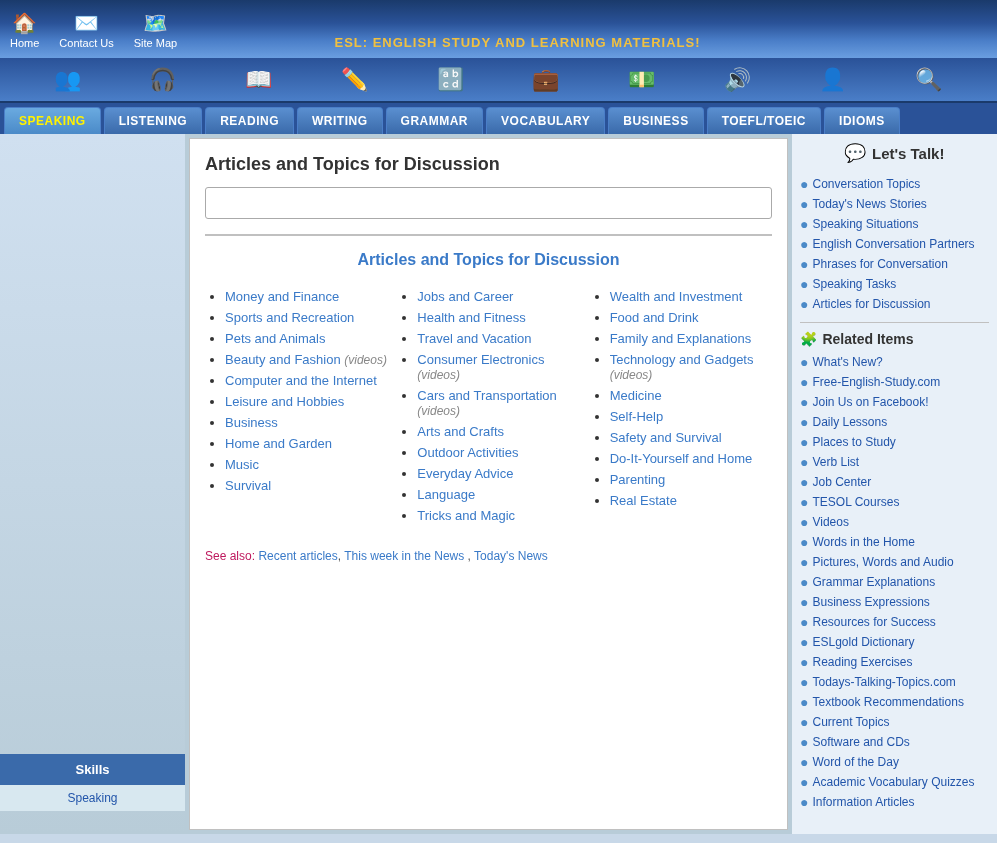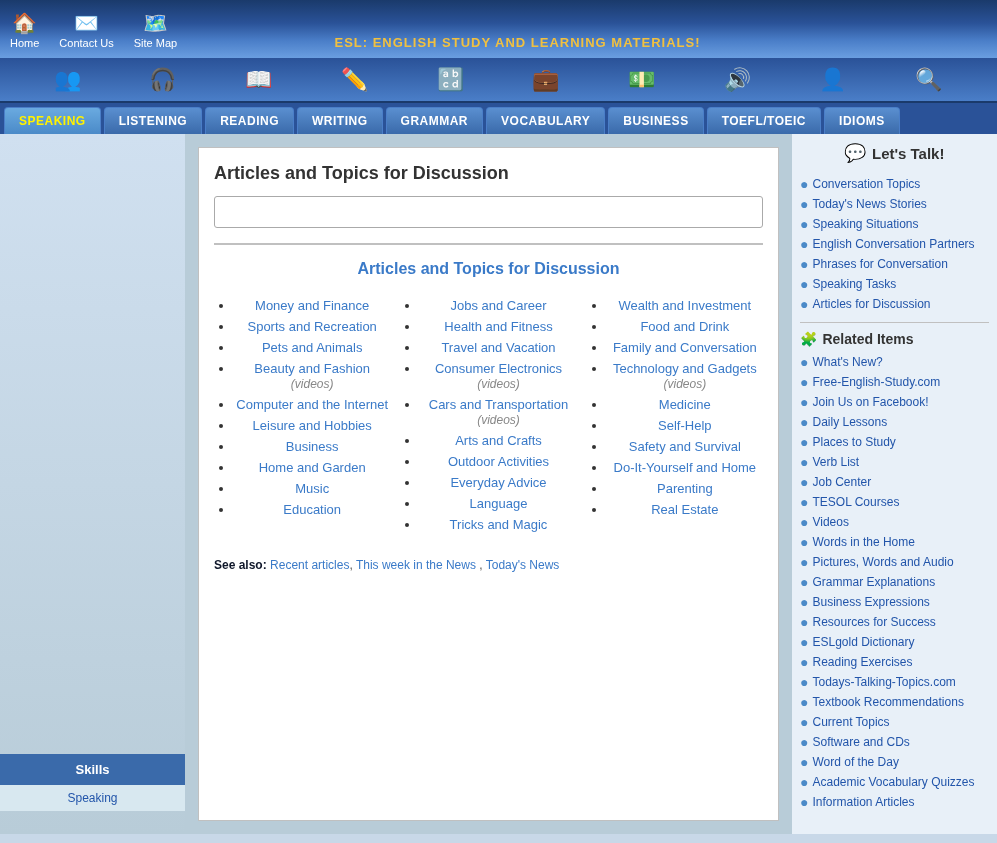--- a/index.html
+++ b/index.html
@@ -94,21 +94,21 @@
       color: #2255aa;
       font-size: 12px;
       cursor: pointer;
       background: #d8e8f0;
     }
 
     
     .main-content {
       flex: 1;
       background: white;
-      margin: 13px;
+      margin: 4px;
       padding: 15px;
       border: 1px solid #c0c0c0;
     }
 
     .page-title {
       font-size: 18px;
       font-weight: bold;
       color: #333;
       margin-bottom: 12px;
     }
@@ -139,31 +139,31 @@
       margin-top: 10px;
     }
 
     .topics-grid {
       display: grid;
       grid-template-columns: 1fr 1fr 1fr;
       gap: 5px 10px;
       margin-bottom: 20px;
     }
     .topics-col { list-style: disc; padding-left: 20px; }
-    .topics-col li { margin-bottom: 6px; font-size: 13px; color: #333; text-align: center; }
+    .topics-col li { margin-bottom: 6px; font-size: 13px; color: #333; }
     .topics-col li a { color: #3a7ac8; text-decoration: none; }
     .topics-col li a.video { color: #888; font-size: 12px; font-style: italic; }
 
     .see-also {
       font-size: 12px;
       color: #555;
       margin-top: 10px;
     }
     .see-also a { color: #3a7ac8; text-decoration: none; }
-    .see-also span { font-weight: bold; color: #0f172a; }
+    .see-also span { font-weight: normal; color: #be185d; }
 
     
     .sidebar-right {
       width: 205px;
       min-width: 205px;
       background: #e8f0f8;
       padding: 8px;
     }
 
     .lets-talk-box {
@@ -272,40 +272,40 @@
       <ul class="topics-col">
         <li><a>Money and Finance</a></li>
         <li><a>Sports and Recreation</a></li>
         <li><a>Pets and Animals</a></li>
         <li><a>Beauty and Fashion</a> <a class="video">(videos)</a></li>
         <li><a>Computer and the Internet</a></li>
         <li><a>Leisure and Hobbies</a></li>
         <li><a>Business</a></li>
         <li><a>Home and Garden</a></li>
         <li><a>Music</a></li>
-        <li><a>Education</a></li>
+        <li><a>Survival</a></li>
       </ul>
 
       <ul class="topics-col">
         <li><a>Jobs and Career</a></li>
         <li><a>Health and Fitness</a></li>
         <li><a>Travel and Vacation</a></li>
         <li><a>Consumer Electronics</a> <a class="video">(videos)</a></li>
         <li><a>Cars and Transportation</a><br><a class="video">(videos)</a></li>
         <li><a>Arts and Crafts</a></li>
         <li><a>Outdoor Activities</a></li>
         <li><a>Everyday Advice</a></li>
         <li><a>Language</a></li>
         <li><a>Tricks and Magic</a></li>
       </ul>
 
       <ul class="topics-col">
         <li><a>Wealth and Investment</a></li>
         <li><a>Food and Drink</a></li>
-        <li><a>Family and Conversation</a></li>
+        <li><a>Family and Explanations</a></li>
         <li><a>Technology and Gadgets</a><br><a class="video">(videos)</a></li>
         <li><a>Medicine</a></li>
         <li><a>Self-Help</a></li>
         <li><a>Safety and Survival</a></li>
         <li><a>Do-It-Yourself and Home</a></li>
         <li><a>Parenting</a></li>
         <li><a>Real Estate</a></li>
       </ul>
     </div>
 

